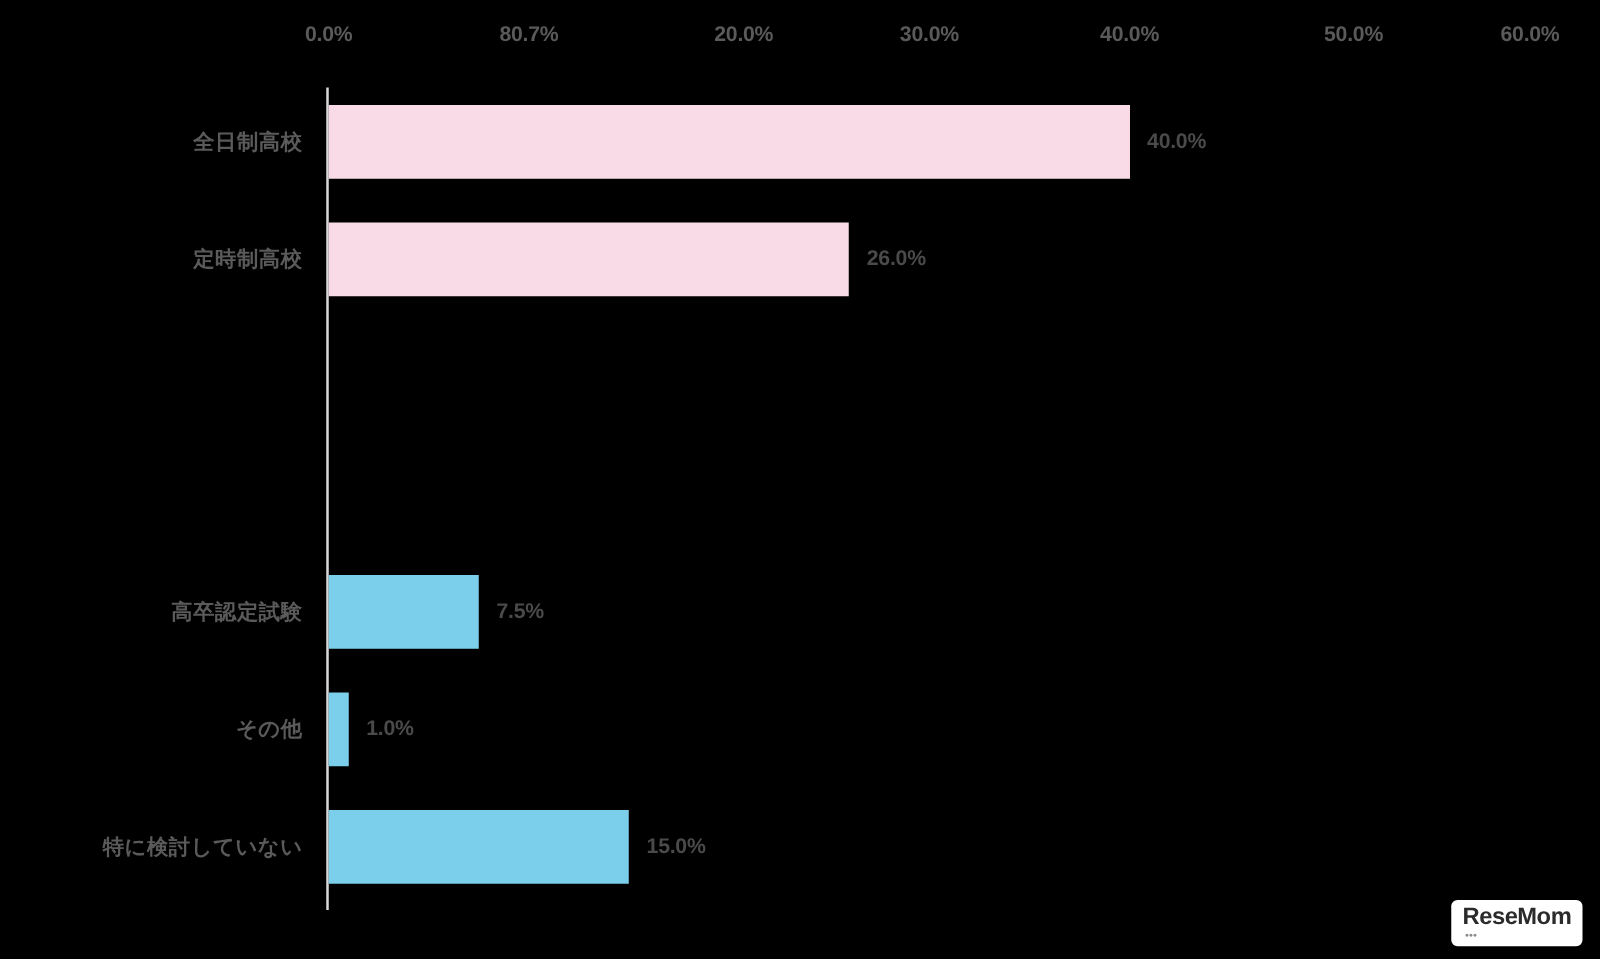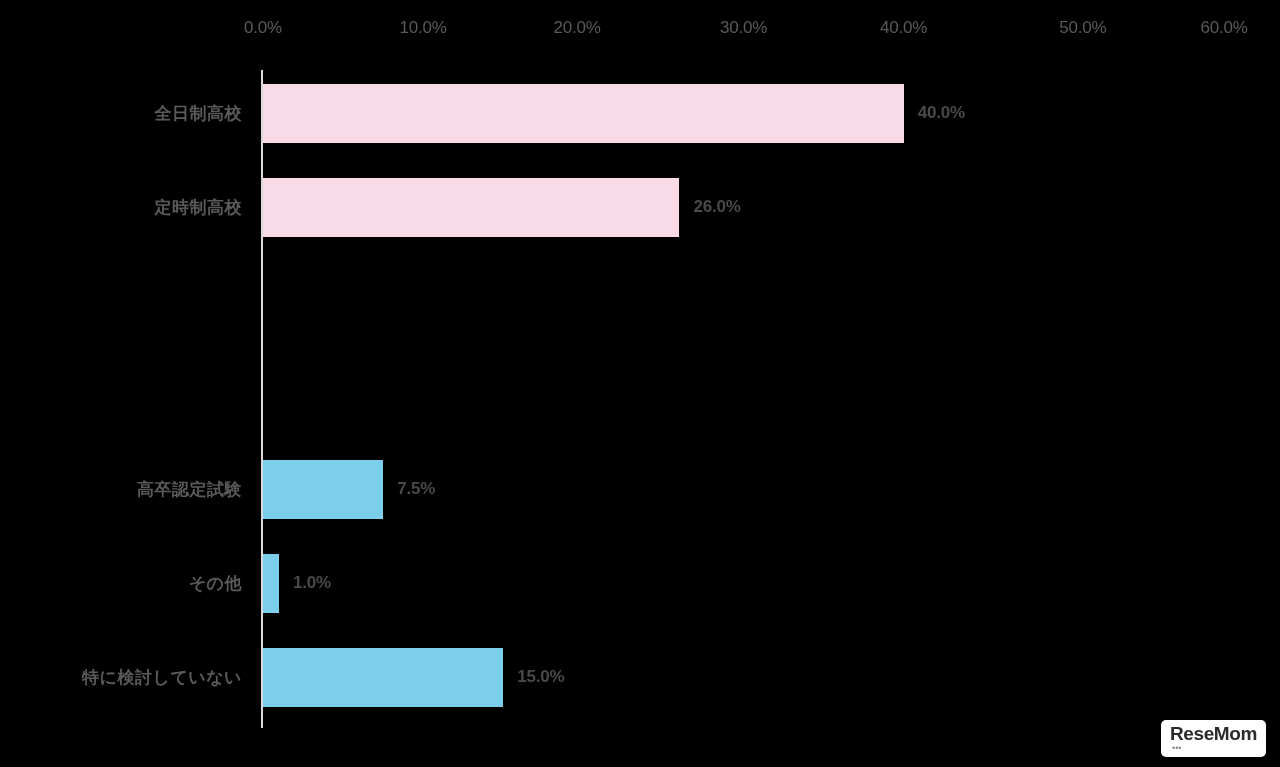--- a/index.html
+++ b/index.html
@@ -28,21 +28,21 @@
     position: absolute;
     left: 0; top: 0;
     width: 1280px;
     height: 52px;
   }
   .tick-label {
     position: absolute;
     top: 18px;
     transform: translateX(-50%);
     font-size: 17px;
-    font-weight: normal;
+    font-weight: bold;
     color: #5a5a5a;
     white-space: nowrap;
     letter-spacing: -0.2px;
   }
 
   
   .plot {
     position: absolute;
     left: 0;
     top: 62px;
@@ -133,22 +133,22 @@
     margin-top: 1px;
   }
 </style>
 </head>
 <body>
 
 <div id="chart-root">
 
   <div class="axis-top">
     <span class="tick-label" style="left: 263px;">0.0%</span>
-    <span class="tick-label" style="left: 423.167px;">10.0%</span>
-    <span class="tick-label" style="left: 577px;">20.0%</span>
+    <span class="tick-label" style="left: 423.167px;">80.7%</span>
+    <span class="tick-label" style="left: 595px;">20.0%</span>
     <span class="tick-label" style="left: 743.5px;">30.0%</span>
     <span class="tick-label" style="left: 903.667px;">40.0%</span>
     <span class="tick-label" style="left: 1063.83px; margin-left: 19px;">50.0%</span>
     <span class="tick-label" style="left: 1224px;">60.0%</span>
   </div>
 
   <div class="plot">
     <div class="axis-line"></div>
 
     <div class="row" style="top: 4px;">

